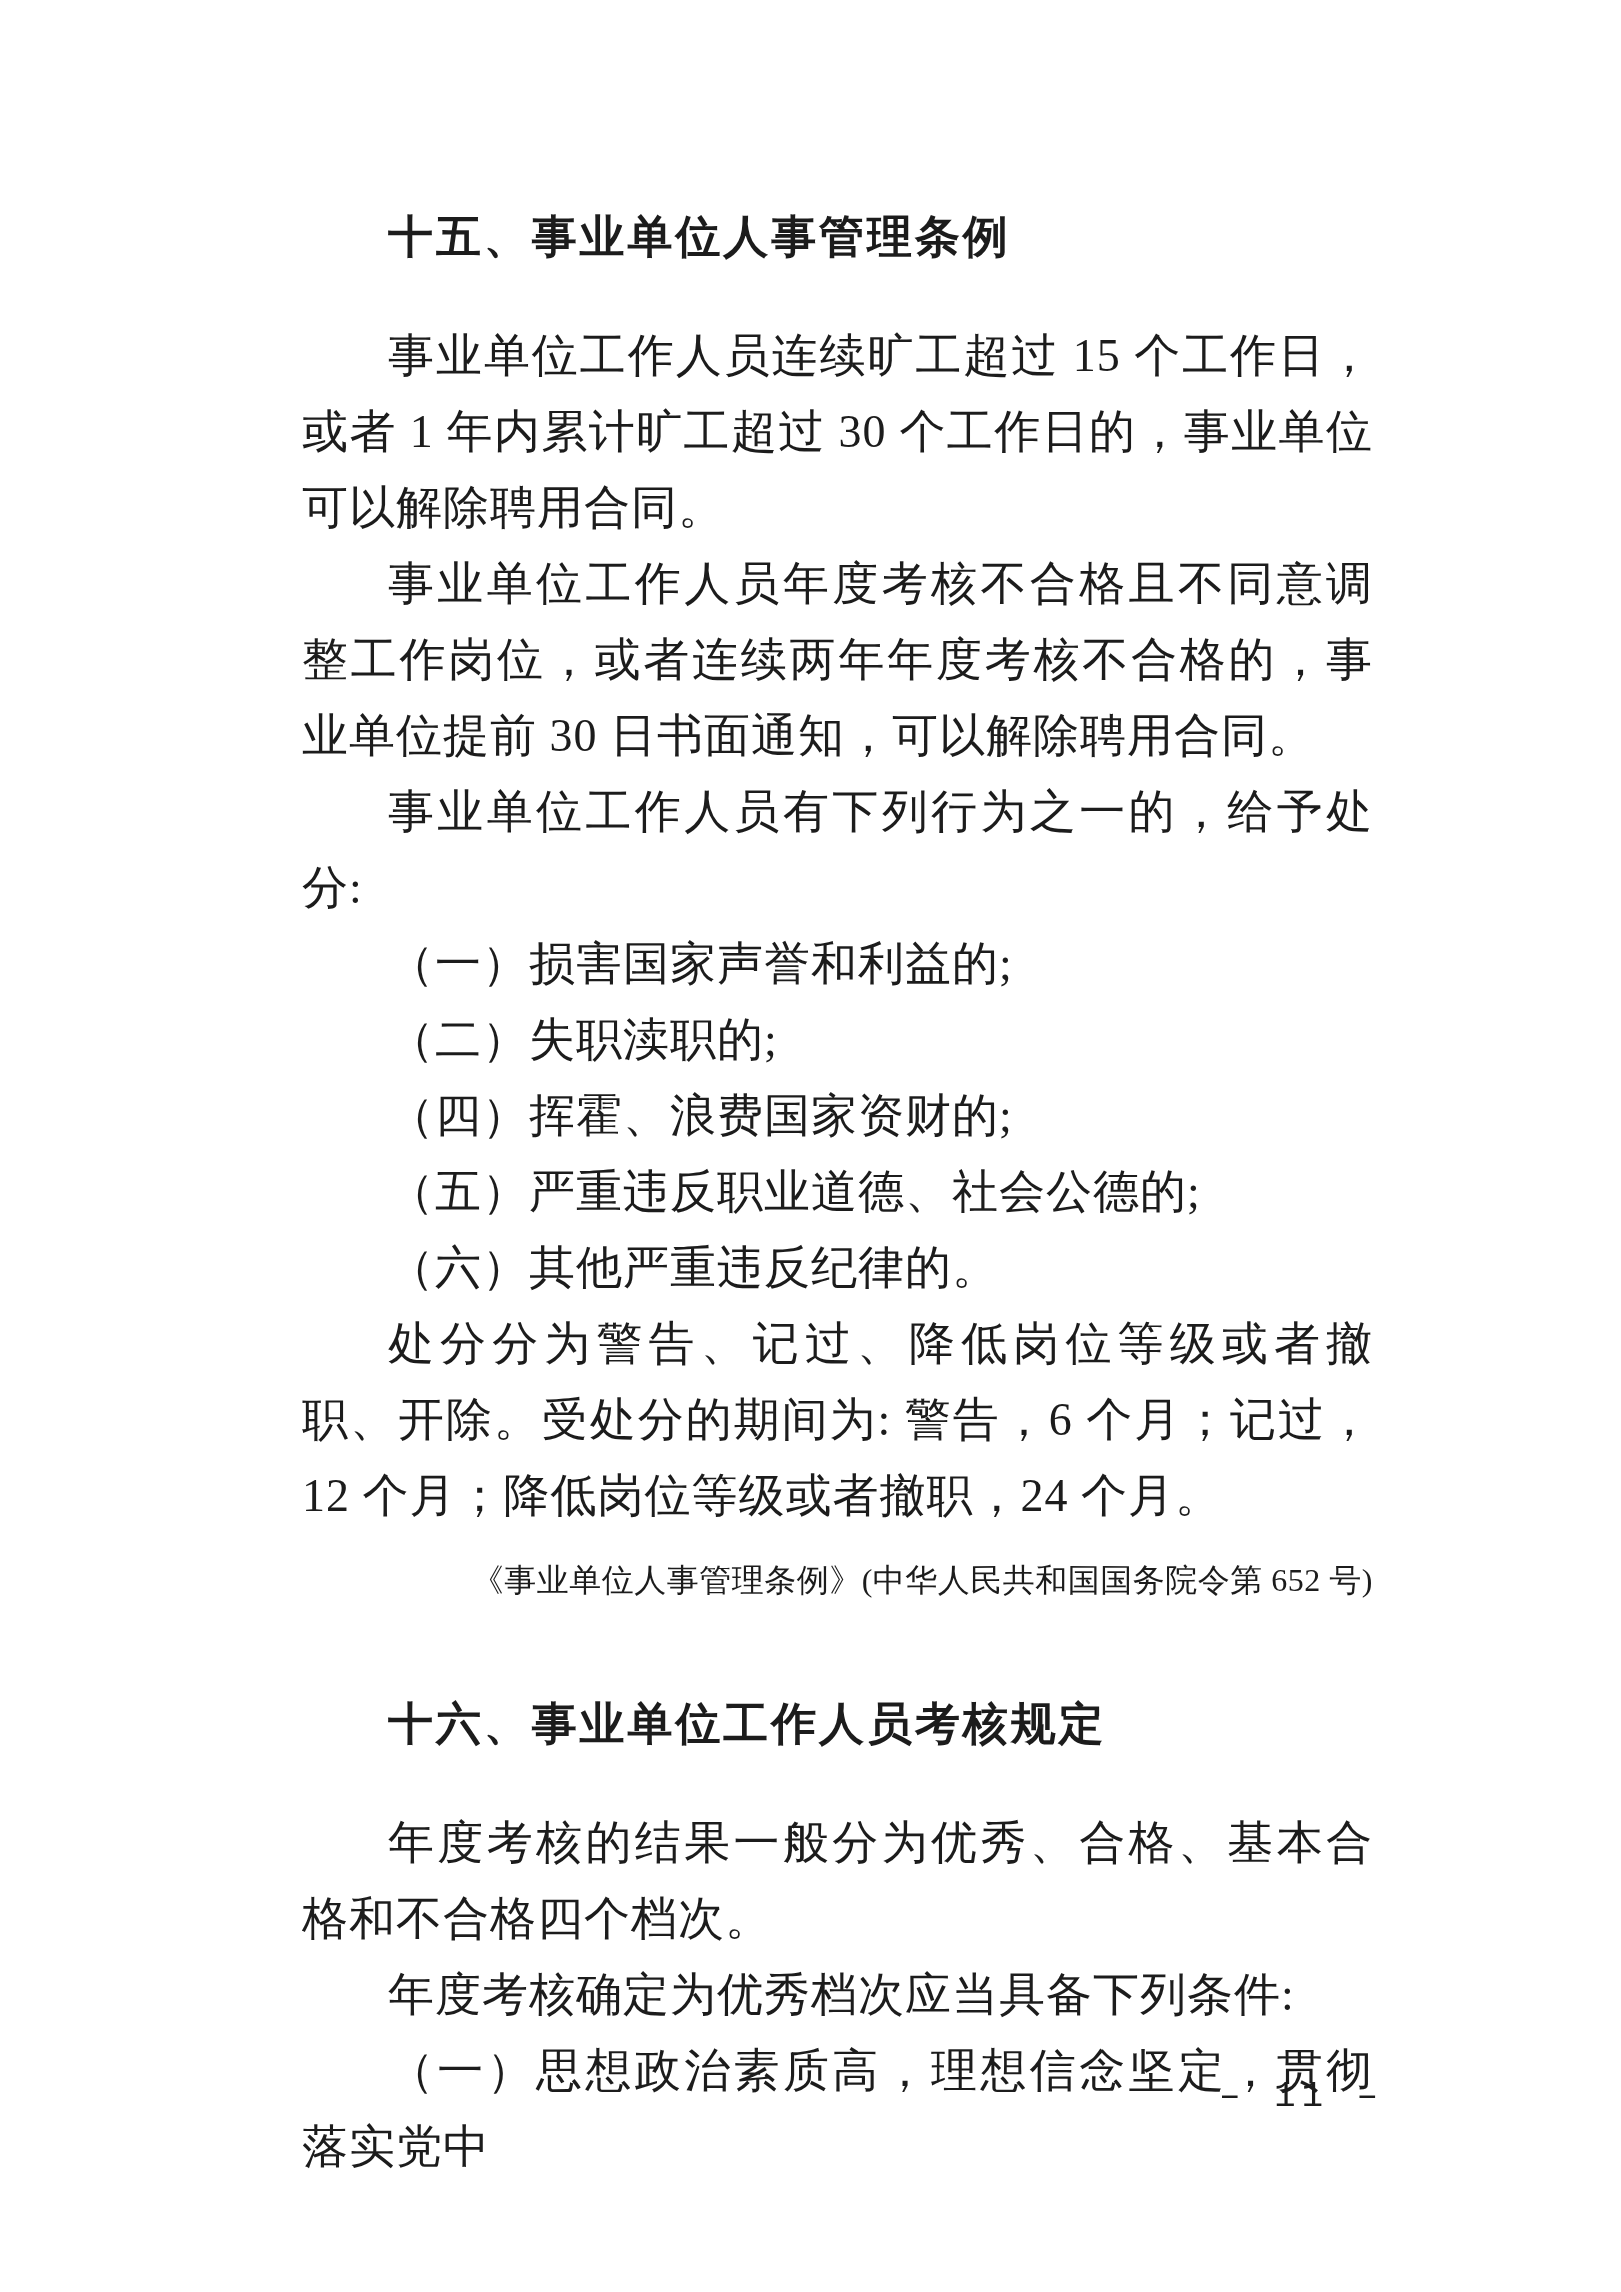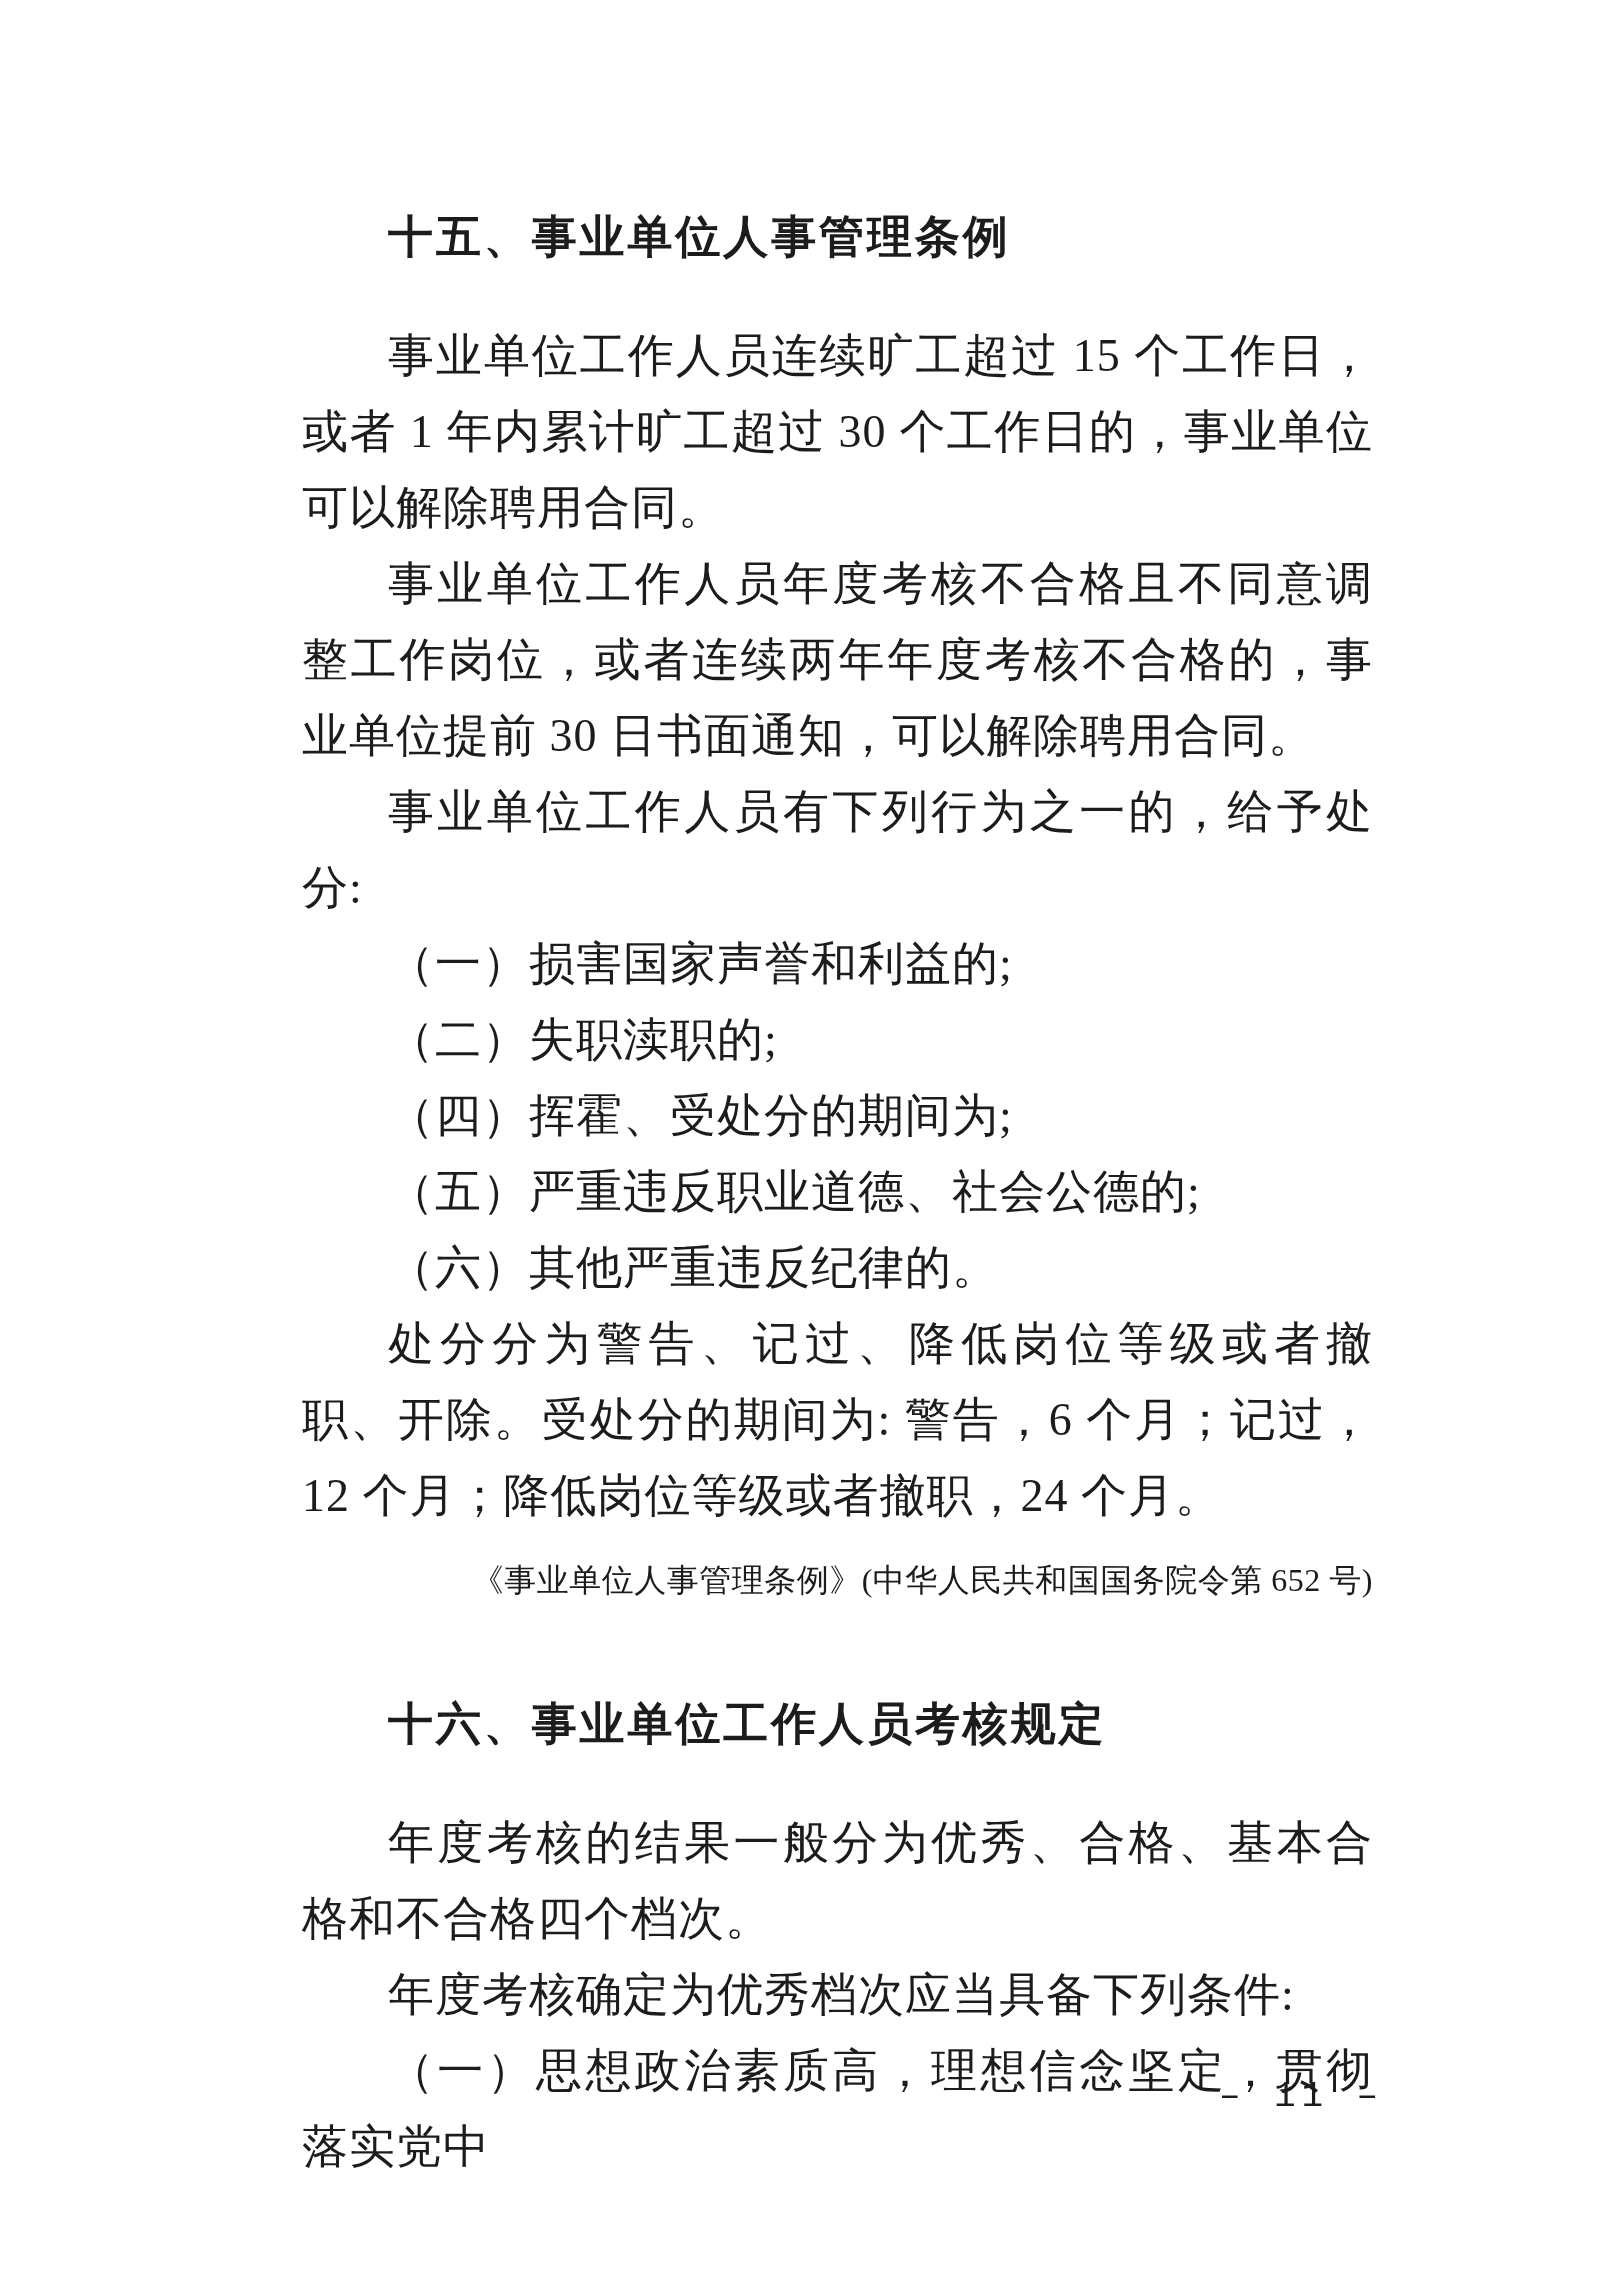--- a/index.html
+++ b/index.html
@@ -94,21 +94,21 @@
 
     <p class="body-para">事业单位工作人员年度考核不合格且不同意调整工作岗位，或者连续两年年度考核不合格的，事业单位提前 30 日书面通知，可以解除聘用合同。</p>
 
     <p class="body-para">事业单位工作人员有下列行为之一的，给予处分:</p>
 
     <p class="list-para">（一）损害国家声誉和利益的;</p>
 
     <p class="list-para">（二）失职渎职的;</p>
 
 
-    <p class="list-para">（四）挥霍、受处分的期间为;</p>
+    <p class="list-para">（四）挥霍、浪费国家资财的;</p>
 
     <p class="list-para">（五）严重违反职业道德、社会公德的;</p>
 
     <p class="list-para">（六）其他严重违反纪律的。</p>
 
     <p class="body-para">处分分为警告、记过、降低岗位等级或者撤职、开除。受处分的期间为: 警告，6 个月；记过，12 个月；降低岗位等级或者撤职，24 个月。</p>
 
     <p class="citation-line"><span class="citation-title">《事业单位人事管理条例》</span><span class="citation-source">(中华人民共和国国务院令第 652 号)</span></p>
 
     <h1 class="section-heading heading-2">十六、事业单位工作人员考核规定</h1>

